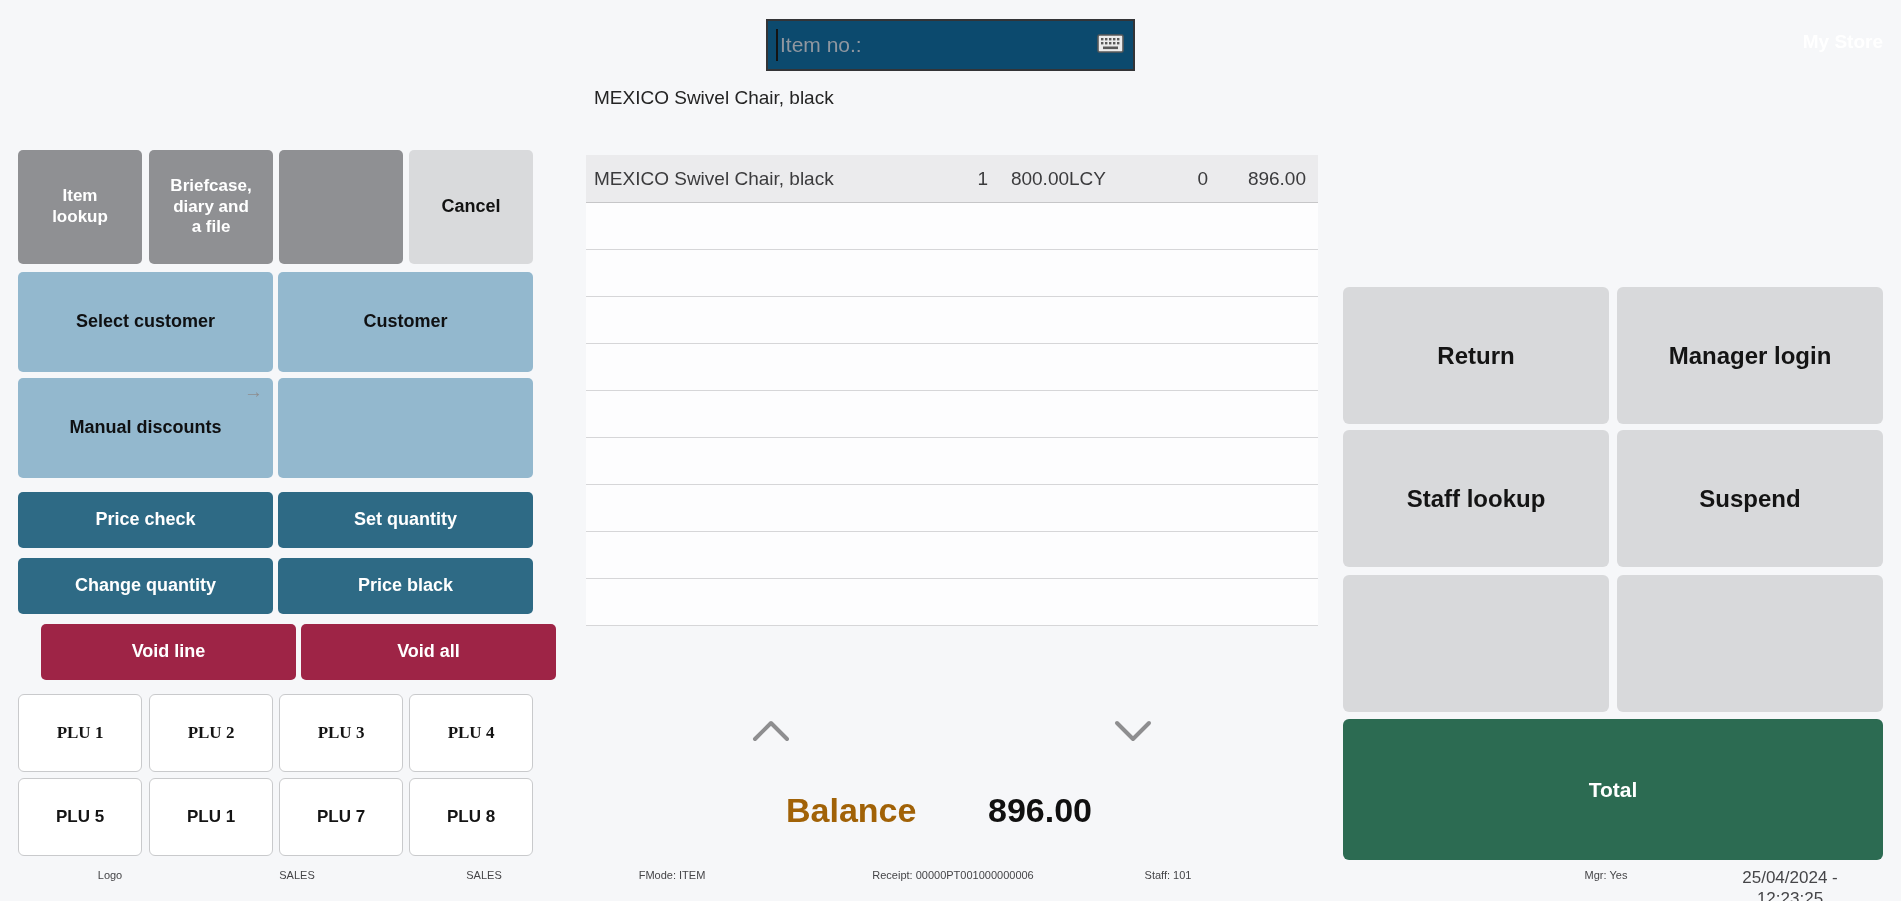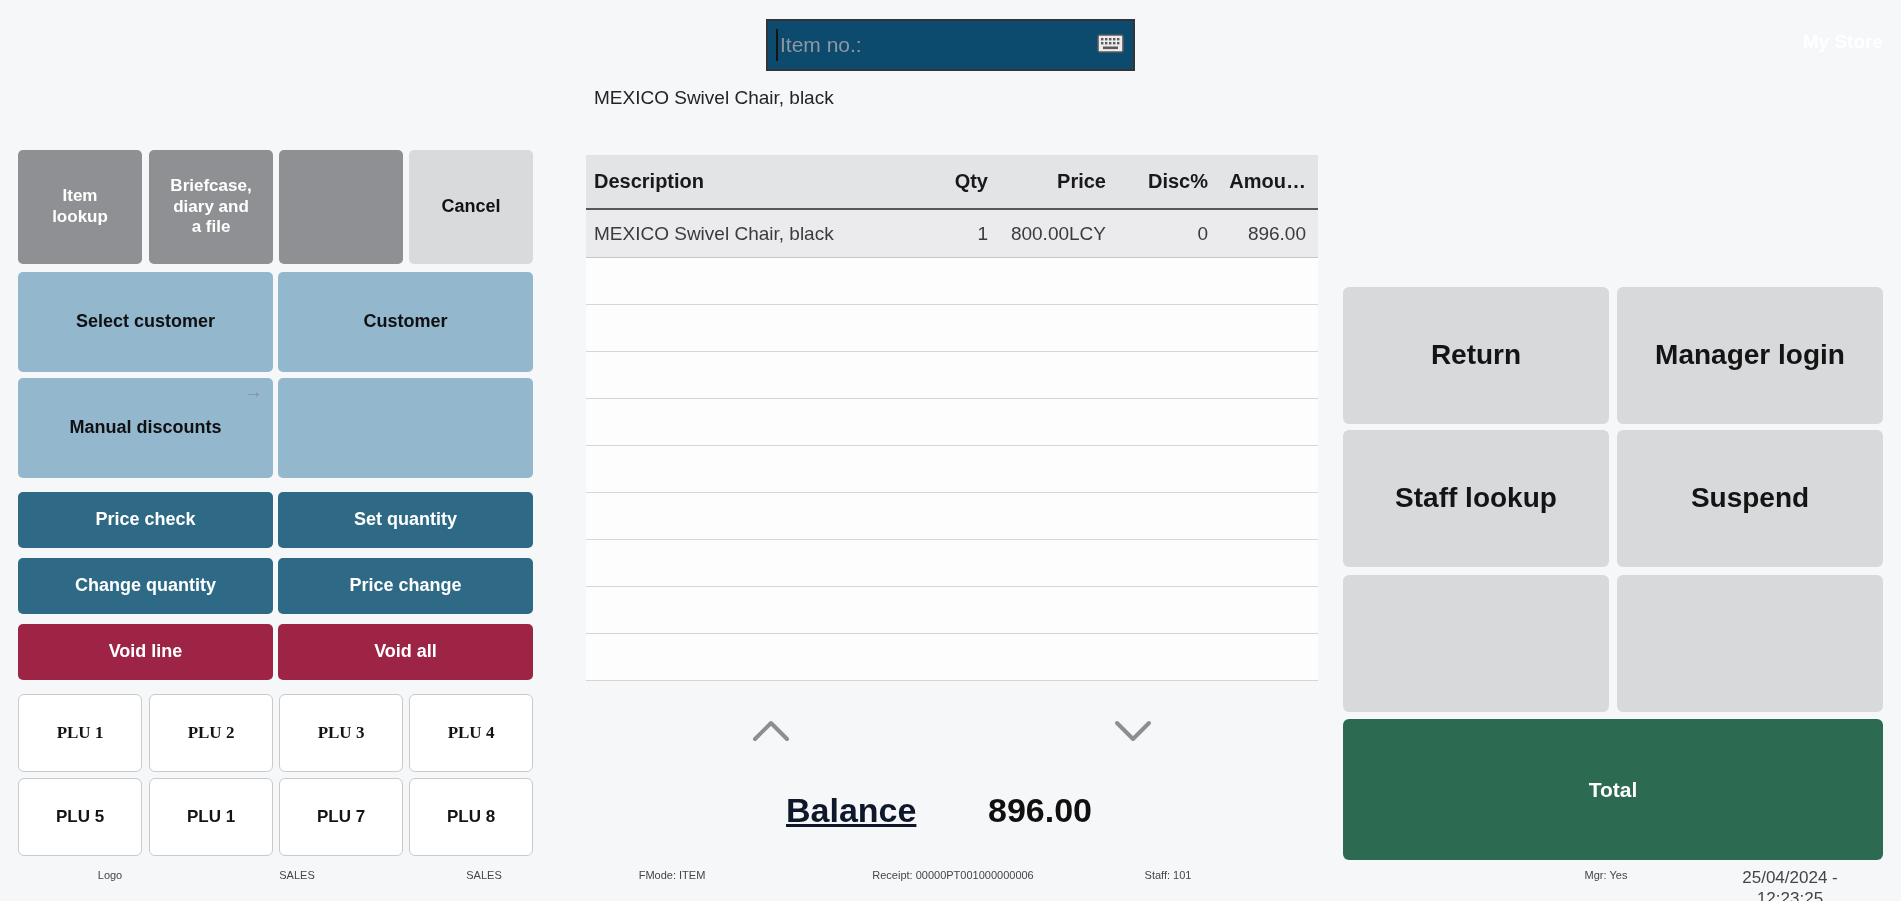--- a/index.html
+++ b/index.html
@@ -26,23 +26,23 @@
   
   .btn{
     position:absolute;display:flex;align-items:center;justify-content:center;
     text-align:center;font-weight:700;border-radius:5px;cursor:pointer;
     box-sizing:border-box;line-height:1.22;padding:0 26px;
   }
   .btn.gray{background:#8f9093;color:#ffffff;font-size:17px;}
   .btn.light{background:#d9dadc;color:#121212;font-size:18px;}
   .btn.blue{background:#93b8ce;color:#0f1012;font-size:18px;}
   .btn.teal{background:#2e6a85;color:#ffffff;font-size:18px;}
-  .btn.red{background:#9e2446;color:#ffffff;font-size:18px;}
+  .btn.red{background:#9e2446;color:#ffffff;font-size:18px;margin-left:23px;}
   .btn.plu{background:#ffffff;color:#141414;border:1px solid #c9cacc;border-radius:6px;font-size:17px;}
-  .btn.rp{background:#d8d9db;color:#141414;border-radius:6px;font-size:28px;}
+  .btn.rp{background:#d8d9db;color:#141414;border-radius:6px;font-size:24px;}
   .btn.total{background:#2c6b52;color:#ffffff;border-radius:6px;font-size:21px;}
 
   
   .r1{top:150px;height:114px;} .c1{left:18px;width:124px;} .c2{left:149px;width:124px;}
   .c3{left:279px;width:124px;} .c4{left:409px;width:124px;}
   .r2{top:272px;height:100px;} .r3{top:378px;height:100px;}
   .r4{top:492px;height:56px;} .r5{top:558px;height:56px;} .r6{top:624px;height:56px;}
   .half-l{left:18px;width:255px;} .half-r{left:278px;width:255px;}
   .r7{top:694px;height:78px;font-family:Liberation Serif, serif;} .r8{top:778px;height:78px;}
   .submenu-arrow{position:absolute;top:2px;right:10px;font-size:19px;font-weight:700;color:#8d8d8f;}
@@ -62,21 +62,21 @@
   .rt-empty{height:47px;background:#fdfdfe;border-bottom:1px solid #d6d6d8;box-sizing:border-box;}
   .col-desc{flex:1;text-align:left;overflow:hidden;white-space:nowrap;}
   .col-qty{width:90px;text-align:right;flex:0 0 auto;}
   .col-price{width:118px;text-align:right;flex:0 0 auto;}
   .col-disc{width:102px;text-align:right;flex:0 0 auto;}
   .col-amt{width:98px;text-align:right;flex:0 0 auto;overflow:hidden;white-space:nowrap;}
 
   .scroll-btn{position:absolute;width:40px;height:24px;background:transparent;border:none;cursor:pointer;padding:0;}
   .scroll-up{left:751px;top:719px;} .scroll-down{left:1113px;top:719px;}
 
-  .balance-label{left:786px;top:791px;font-size:34px;font-weight:700;color:#0f172a;text-decoration:underline;}
+  .balance-label{left:786px;top:791px;font-size:34px;font-weight:700;color:#a16207;}
   .balance-value{left:988px;top:791px;font-size:34px;font-weight:700;color:#101010;}
 
   
   .rp-c1{left:1343px;width:266px;} .rp-c2{left:1617px;width:266px;}
   .rp-r1{top:287px;height:137px;} .rp-r2{top:430px;height:137px;} .rp-r3{top:575px;height:137px;}
   .total-btn{left:1343px;top:719px;width:540px;height:141px;}
 
   
   .status{top:869px;transform:translateX(-50%);font-size:11px;color:#454548;white-space:nowrap;}
   .s-logo{left:110px;} .s-sales1{left:297px;} .s-sales2{left:484px;} .s-fmode{left:672px;}
@@ -121,41 +121,34 @@
 
 <div class="btn blue r3 half-l">
   <span class="submenu-arrow">→</span>
   <span>Manual discounts</span>
 </div>
 <div class="btn blue r3 half-r"></div>
 
 <div class="btn teal r4 half-l">Price check</div>
 <div class="btn teal r4 half-r">Set quantity</div>
 <div class="btn teal r5 half-l">Change quantity</div>
-<div class="btn teal r5 half-r">Price change</div>
+<div class="btn teal r5 half-r">Price black</div>
 <div class="btn red r6 half-l">Void line</div>
 <div class="btn red r6 half-r">Void all</div>
 
 <div class="btn plu r7 c1">PLU 1</div>
 <div class="btn plu r7 c2">PLU 2</div>
 <div class="btn plu r7 c3">PLU 3</div>
 <div class="btn plu r7 c4">PLU 4</div>
 <div class="btn plu r8 c1">PLU 5</div>
 <div class="btn plu r8 c2">PLU 1</div>
 <div class="btn plu r8 c3">PLU 7</div>
 <div class="btn plu r8 c4">PLU 8</div>
 
 <div class="abs rtable">
-  <div class="rt-header">
-    <span class="col-desc">Description</span>
-    <span class="col-qty">Qty</span>
-    <span class="col-price">Price</span>
-    <span class="col-disc">Disc%</span>
-    <span class="col-amt">Amou…</span>
-  </div>
   <div class="rt-row">
     <span class="col-desc">MEXICO Swivel Chair, black</span>
     <span class="col-qty">1</span>
     <span class="col-price">800.00LCY</span>
     <span class="col-disc">0</span>
     <span class="col-amt">896.00</span>
   </div>
   <div class="rt-empty"></div>
   <div class="rt-empty"></div>
   <div class="rt-empty"></div>

